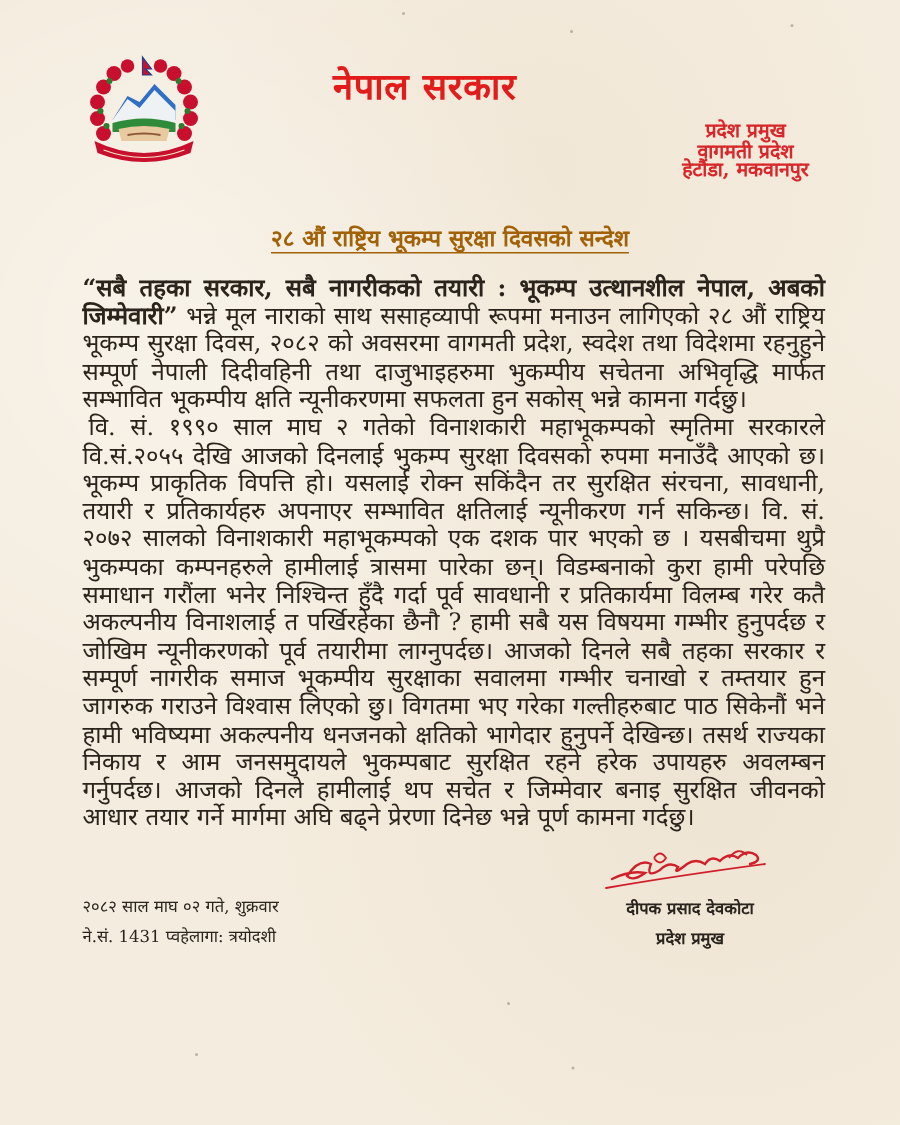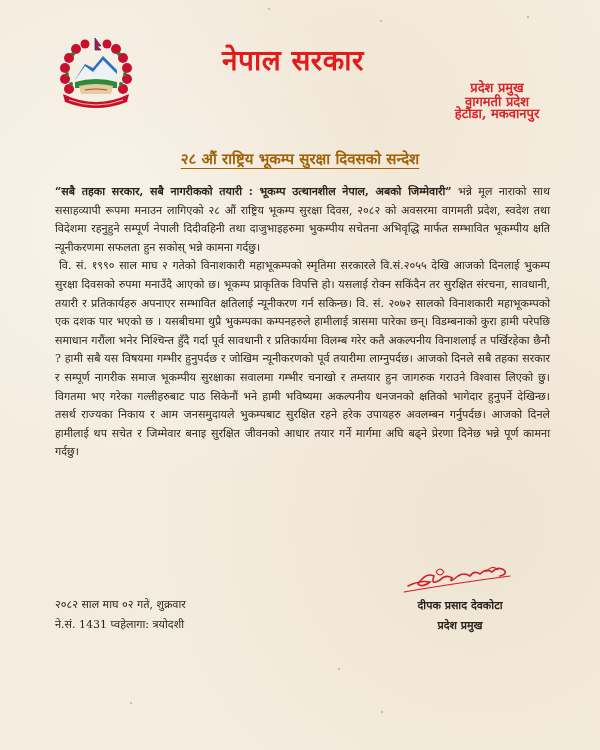--- a/index.html
+++ b/index.html
@@ -26,21 +26,21 @@
   }
   
   .emblem {
     position: absolute;
     left: 55px; top: 36px;
     width: 82px; height: 74px;
   }
   .gov-title {
     position: absolute;
     left: 222px; top: 40px;
-    font-size: 28px;
+    font-size: 24px;
     font-weight: bold;
     color: #e21b1b;
     letter-spacing: 0.5px;
     white-space: nowrap;
   }
   .office-block {
     position: absolute;
     right: 38px; top: 80px;
     width: 130px;
     text-align: center;
@@ -68,21 +68,21 @@
     font-weight: bold;
     text-decoration: underline;
     text-underline-offset: 4px;
     color: #a16207;
   }
   
   .body-text {
     position: absolute;
     left: 55px; width: 495px;
     top: 183px;
-    font-size: 11px;
+    font-size: 16px;
     line-height: 18.6px;
     text-align: justify;
     color: #2b241d;
   }
   .body-text p {
     margin: 0;
   }
   .body-text p + p {
     text-indent: 4px;
   }

